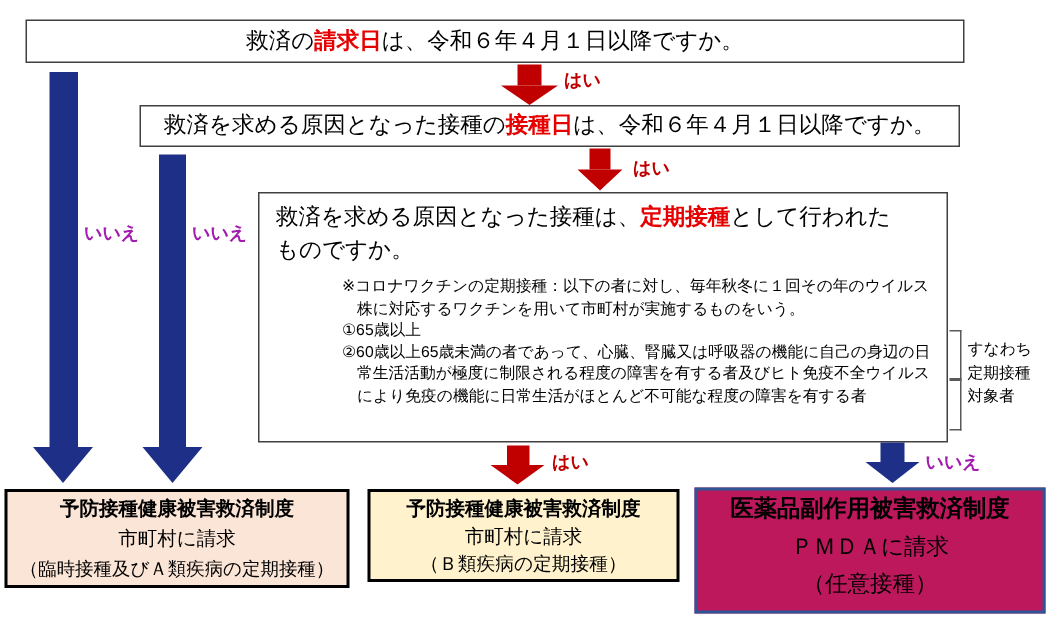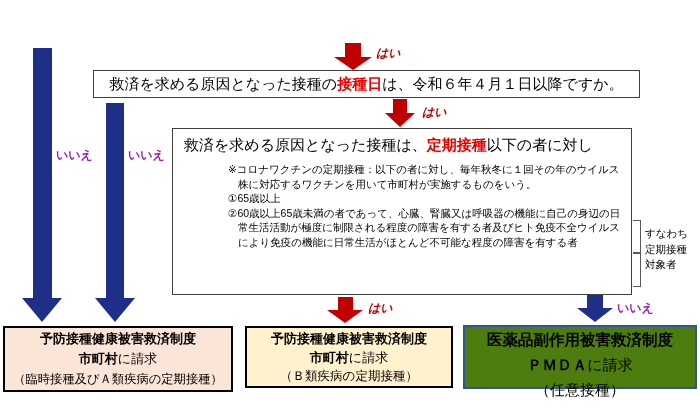--- a/index.html
+++ b/index.html
@@ -39,57 +39,61 @@
   .a4 .head{border-left-width:15px;border-right-width:15px;border-top-width:14px;}
   .a5{left:327px;top:297px;width:36px;height:26px;}
   .a5 .shaft{width:15px;height:13px;}
   .a5 .head{border-left-width:18px;border-right-width:18px;border-top-width:13px;}
   .a6{left:577px;top:295px;width:36px;height:27px;}
   .a6 .shaft{width:16px;height:13px;}
   .a6 .head{border-left-width:18px;border-right-width:18px;border-top-width:14px;}
 
   
   .flabel{position:absolute;font-size:12px;font-weight:700;white-space:nowrap;}
-  .yes{color:#C00000;font-style:italic;}
+  .yes{color:#C00000;}
   .no{color:#a21caf;}
   .l-yes1{left:376px;top:45px;}
   .l-yes2{left:422px;top:104px;}
   .l-yes3{left:368px;top:300px;}
   .l-no1{left:56px;top:147px;}
   .l-no2{left:128px;top:147px;}
   .l-no3{left:617px;top:300px;}
 
   
   .bracket{position:absolute;left:633px;top:220px;width:8px;height:67px;border-top:1.5px solid #595959;border-right:1.5px solid #595959;border-bottom:1.5px solid #595959;box-sizing:border-box;}
   .bracket .tick{position:absolute;left:0;top:31px;width:8px;height:1.5px;background:#595959;}
   .sidenote{position:absolute;left:645px;top:226px;width:55px;font-size:10.5px;line-height:15.5px;color:#000;}
 
   
   .outcome{position:absolute;text-align:center;box-sizing:border-box;color:#000;}
   .o1{left:3px;top:326px;width:230px;height:66px;background:#FBE5D6;border:2px solid #000;font-size:13px;line-height:20px;padding-top:1px;}
   .o2{left:245px;top:326px;width:208px;height:62px;background:#FFF2CC;border:2px solid #000;font-size:13px;line-height:19px;padding-top:1px;}
-  .o3{left:463px;top:325px;width:234px;height:64px;background:#4d7c0f;border:2.5px solid #2F5597;font-size:15px;line-height:25px;padding-top:0px;}
+  .o3{left:463px;top:325px;width:234px;height:84px;background:#be185d;border:2.5px solid #2F5597;font-size:15px;line-height:25px;padding-top:0px;}
   .o-title{font-weight:700;}
   .o3 .o-title{font-size:15.5px;}
   .o1 .o-sub{font-size:12.3px;}
   .o2 .o-sub{font-size:12.5px;}
-  .b{font-weight:700;}
+  .b{font-weight:400;}
 </style>
 </head>
 <body>
 
 <div class="canvas">
 
+  <div class="qbox q1">
+    <div class="qline"><span>救済の</span><span class="kw">請求日</span><span>は、令和６年４月１日以降ですか。</span></div>
+  </div>
 
   <div class="qbox q2">
     <div class="qline"><span>救済を求める原因となった接種の</span><span class="kw">接種日</span><span>は、令和６年４月１日以降ですか。</span></div>
   </div>
 
   <div class="qbox q3">
-    <div class="qline"><span>救済を求める原因となった接種は、</span><span class="kw">定期接種</span><span>以下の者に対し</span></div>
+    <div class="qline"><span>救済を求める原因となった接種は、</span><span class="kw">定期接種</span><span>として行われた</span></div>
+    <div class="qline">ものですか。</div>
     <div class="notes">
       <div class="note">※コロナワクチンの定期接種：以下の者に対し、毎年秋冬に１回その年のウイルス</div>
       <div class="note indent">株に対応するワクチンを用いて市町村が実施するものをいう。</div>
       <div class="note">①65歳以上</div>
       <div class="note">②60歳以上65歳未満の者であって、心臓、腎臓又は呼吸器の機能に自己の身辺の日</div>
       <div class="note indent">常生活活動が極度に制限される程度の障害を有する者及びヒト免疫不全ウイルス</div>
       <div class="note indent">により免疫の機能に日常生活がほとんど不可能な程度の障害を有する者</div>
     </div>
   </div>
 

